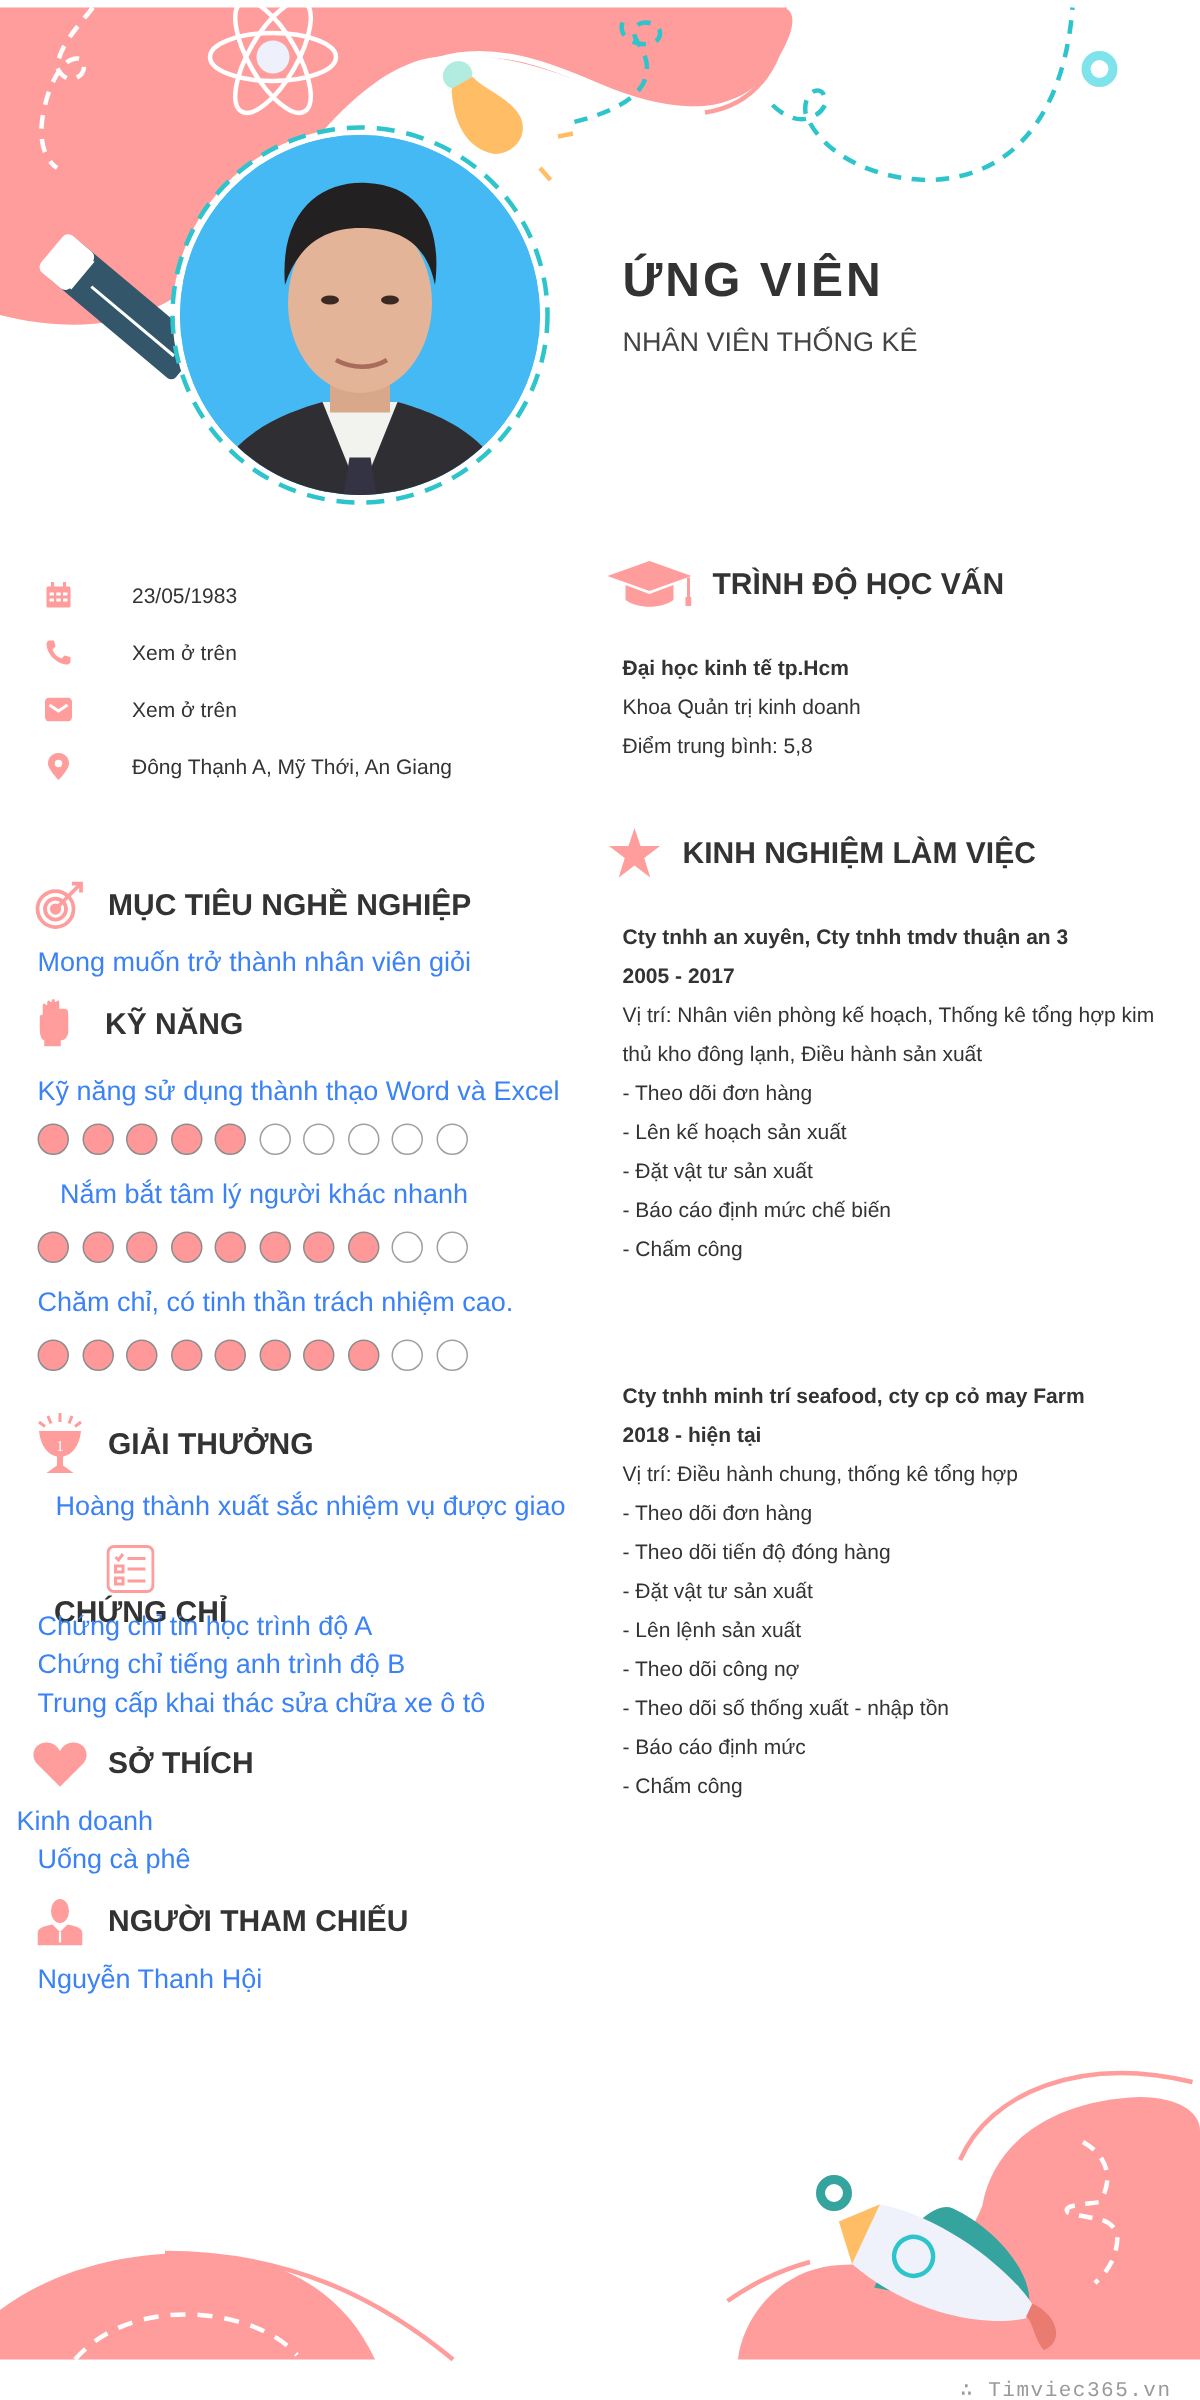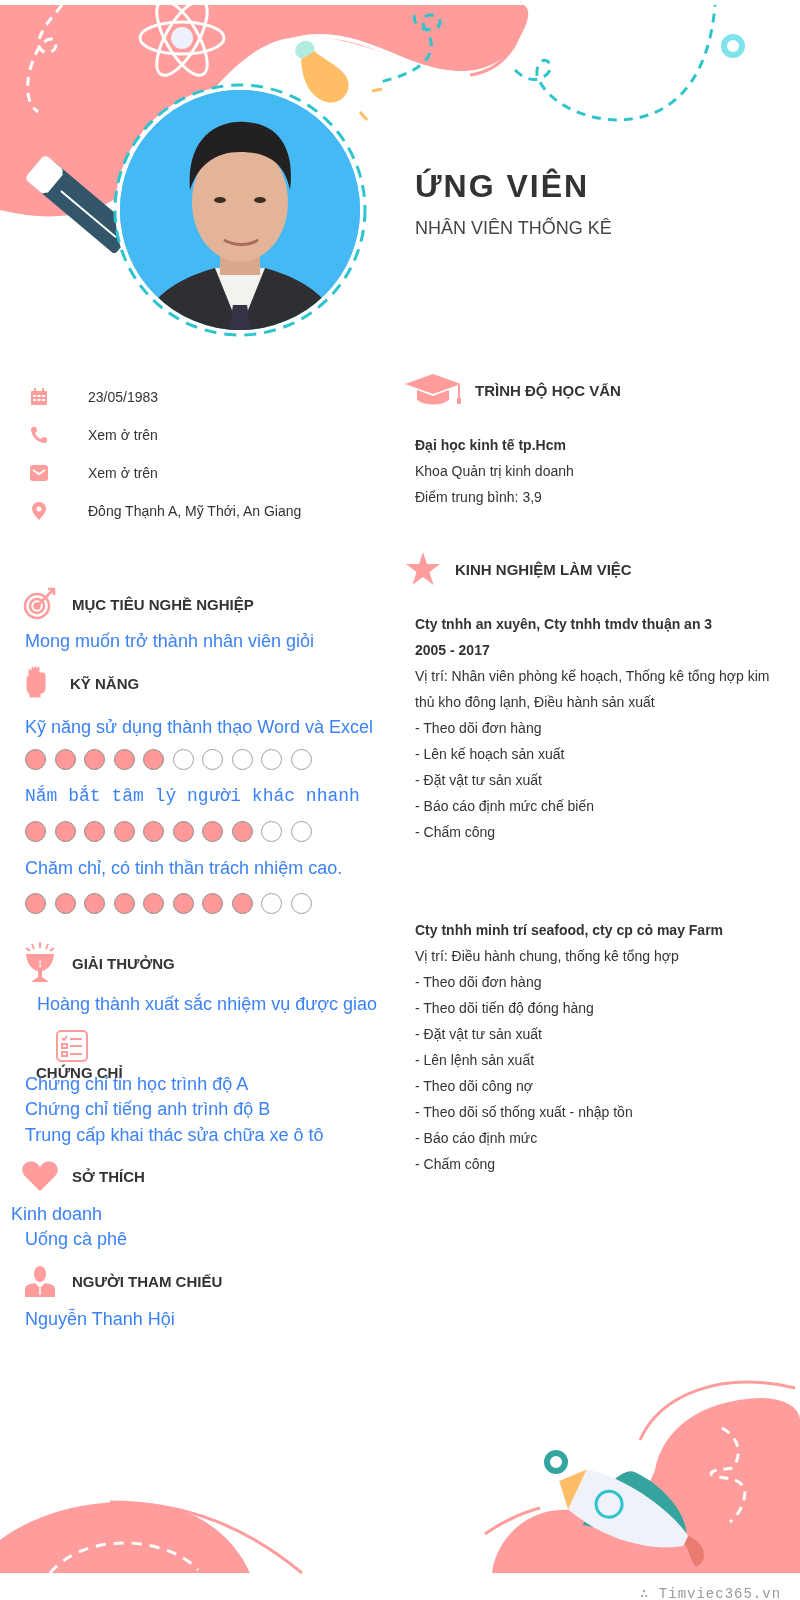--- a/index.html
+++ b/index.html
@@ -13,21 +13,21 @@
   .name { position:absolute; left:415px; top:168px; font-size:32px; font-weight:bold; letter-spacing:2px; color:#333; }
   .job { position:absolute; left:415px; top:218px; font-size:18px; color:#444; }
 
   .contact { position:absolute; left:28px; top:378px; width:330px; }
   .contact-row { display:flex; align-items:center; height:38px;gap:24px; }
   .contact-row .ic { width:22px; height:22px; margin-right:14px; display:flex; align-items:center; justify-content:center; }
   .contact-row span.t { font-size:14px; color:#333; }
 
   .sec-head { position:absolute; display:flex; align-items:center; }
   .sec-head .ic { width:36px; height:36px; display:flex; align-items:center; justify-content:center; }
-  .sec-head h2 { font-size:15px; font-weight:bold; color:#333; margin-left:14px; }
+  .sec-head h2 { font-size:20px; font-weight:bold; color:#333; margin-left:14px; }
 
   .txt { position:absolute; font-size:18px; color:#3b82f6; line-height:26px; }
 
   .dots { position:absolute; left:25px; display:flex; }
   .dot { width:21px; height:21px; border-radius:50%; border:1.5px solid #a0a0a0; margin-right:8.5px; background:#fff; }
   .dot.on { background:#ff9999; border-color:#8d8d8d; }
 
   .col-r { position:absolute; left:415px; width:370px; font-size:14px; line-height:26px; color:#333; }
   .col-r .b { font-weight:bold; }
 
@@ -188,21 +188,21 @@
   <span class="dot on"></span>
   <span class="dot on"></span>
   <span class="dot on"></span>
   <span class="dot"></span>
   <span class="dot"></span>
   <span class="dot"></span>
   <span class="dot"></span>
   <span class="dot"></span>
 </div>
 
-<div class="txt" style="left:25px;top:783px;font-family:Liberation Mono, monospace;">Nắm bắt tâm lý người khác nhanh</div>
+<div class="txt" style="left:40px;top:783px;">Nắm bắt tâm lý người khác nhanh</div>
 <div class="dots" style="top:821px;">
   <span class="dot on"></span>
   <span class="dot on"></span>
   <span class="dot on"></span>
   <span class="dot on"></span>
   <span class="dot on"></span>
   <span class="dot on"></span>
   <span class="dot on"></span>
   <span class="dot on"></span>
   <span class="dot"></span>
@@ -289,21 +289,21 @@
         <path d="M12,16 L12,26 C20,32 36,32 44,26 L44,16 L28,22 Z" fill="#ff9c9c"></path>
         <line x1="54" y1="11" x2="54" y2="26" stroke="#ff9c9c" stroke-width="2"></line>
         <rect x="52" y="24" width="4" height="6" fill="#ff9c9c"></rect>
       </svg>
   </span>
   <h2>TRÌNH ĐỘ HỌC VẤN</h2>
 </div>
 <div class="col-r" style="top:432px;">
   <div class="b">Đại học kinh tế tp.Hcm</div>
   <div>Khoa Quản trị kinh doanh</div>
-  <div>Điểm trung bình: 3,9</div>
+  <div>Điểm trung bình: 5,8</div>
 </div>
 
 <div class="sec-head" style="left:405px;top:551px;">
   <span class="ic">
     <svg width="34" height="34" viewBox="0 0 34 34">
         <polygon points="17,0 21,12 34,12 23.5,20 27.5,33 17,25 6.5,33 10.5,20 0,12 13,12" fill="#ff9c9c"></polygon>
       </svg>
   </span>
   <h2>KINH NGHIỆM LÀM VIỆC</h2>
 </div>
@@ -314,20 +314,21 @@
   <div>Vị trí: Nhân viên phòng kế hoạch, Thống kê tổng hợp kim thủ kho đông lạnh, Điều hành sản xuất</div>
   <div>- Theo dõi đơn hàng</div>
   <div>- Lên kế hoạch sản xuất</div>
   <div>- Đặt vật tư sản xuất</div>
   <div>- Báo cáo định mức chế biến</div>
   <div>- Chấm công</div>
 </div>
 
 <div class="col-r" style="top:917px;">
   <div class="b">Cty tnhh minh trí seafood, cty cp cỏ may Farm</div>
+  <div class="b">2018 - hiện tại</div>
   <div>Vị trí: Điều hành chung, thống kê tổng hợp</div>
   <div>- Theo dõi đơn hàng</div>
   <div>- Theo dõi tiến độ đóng hàng</div>
   <div>- Đặt vật tư sản xuất</div>
   <div>- Lên lệnh sản xuất</div>
   <div>- Theo dõi công nợ</div>
   <div>- Theo dõi số thống xuất - nhập tồn</div>
   <div>- Báo cáo định mức</div>
   <div>- Chấm công</div>
 </div>

